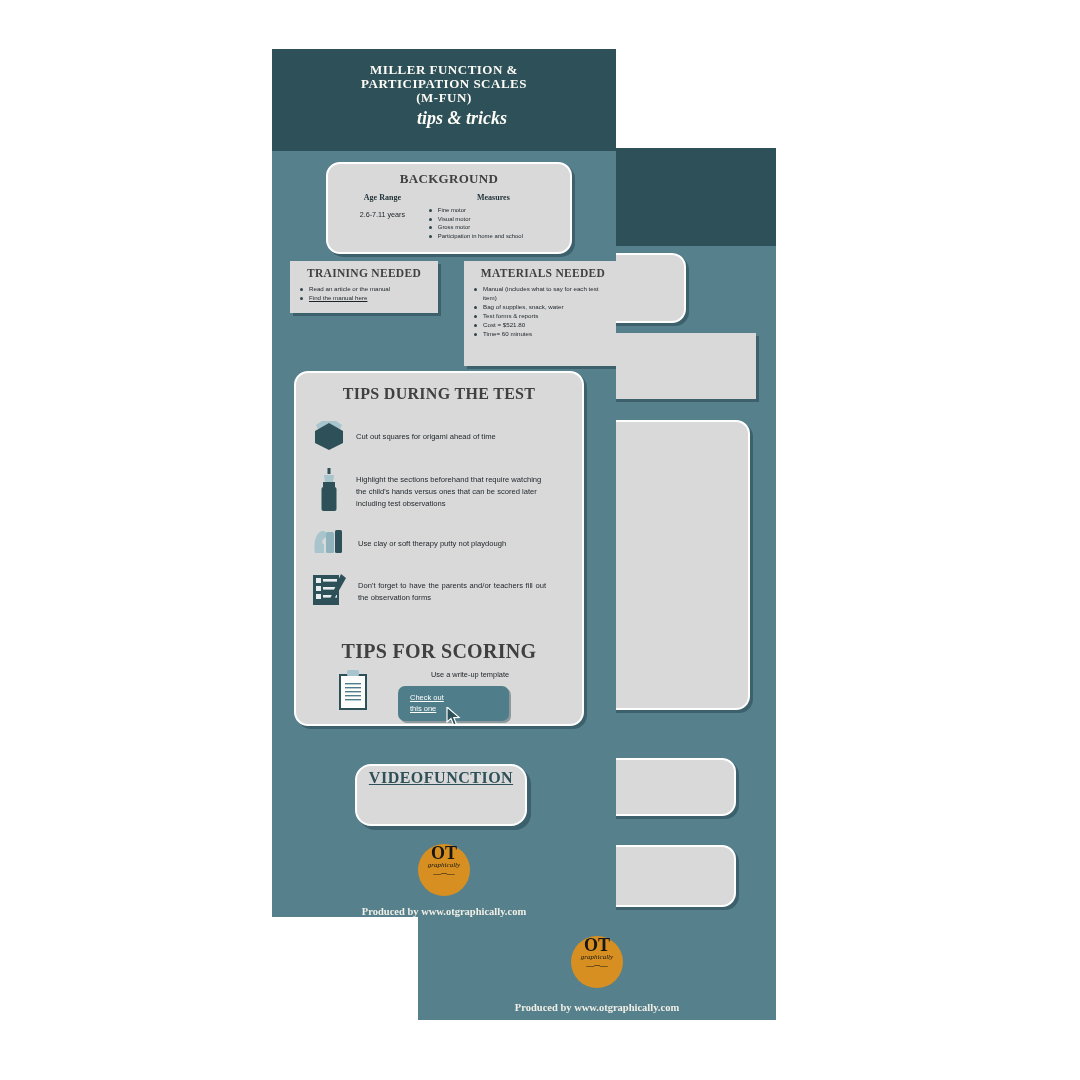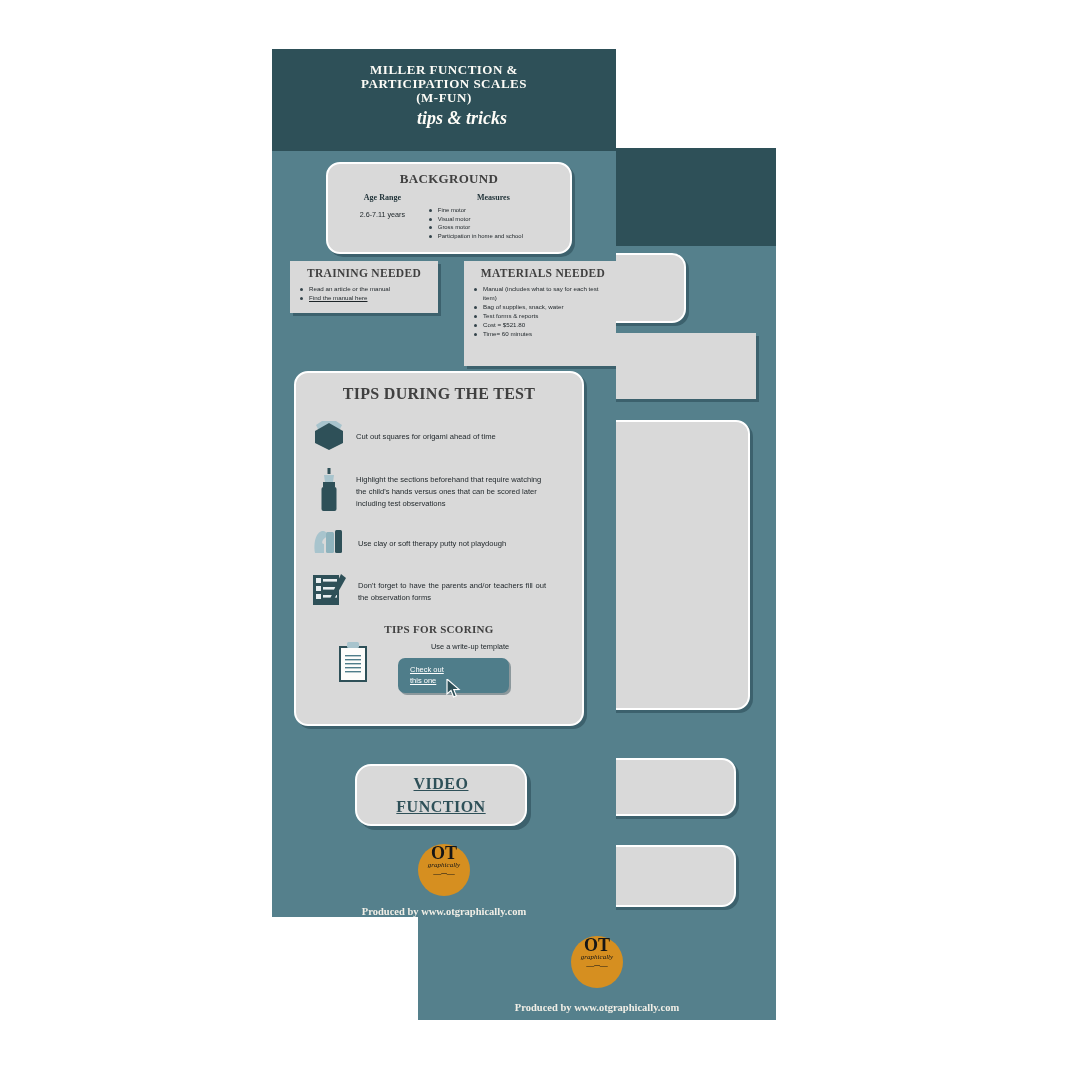--- a/index.html
+++ b/index.html
@@ -109,21 +109,21 @@
   .btn-teal {
     background: #4f7d8a; color:#fff; border-radius: 7px;
     text-align:left; font-size: 7.5px; line-height:1.5;
     padding: 6px 12px; box-shadow: 2px 2px 0 rgba(25,55,65,.4);
   }
   .btn-teal span { text-decoration: underline; display:block; }
 
   .video-btn {
     background:#d9d9d9; border:2px solid #fff; border-radius: 16px;
     box-shadow: 4px 4px 0 rgba(30,60,70,.45);
-    display:flex; flex-direction:column; align-items:center; justify-content:center;
+    display:flex; flex-direction:row; justify-content:center;
     font-family:"Liberation Serif", serif; font-weight:bold; font-size:16px;
     color:#2e5058; letter-spacing:.5px;
   }
   .video-btn span { text-decoration: underline; line-height:1.45; }
 </style>
 </head>
 <body>
 
 <div class="canvas">
 
@@ -279,21 +279,21 @@
             <rect x="4" y="21" width="5" height="5" fill="#e8eef0"></rect>
             <rect x="11" y="6" width="14" height="2.6" fill="#e8eef0"></rect>
             <rect x="11" y="14" width="14" height="2.6" fill="#e8eef0"></rect>
             <rect x="11" y="22" width="14" height="2.6" fill="#e8eef0"></rect>
             <polygon points="29,1 34,5 21,28 17,32 18,26" fill="#2e5058"></polygon>
           </svg>
         </span>
         <span class="tip-txt" style="width:188px;text-align:justify;">Don't forget to have the parents and/or teachers fill out the observation forms</span>
       </div>
 
-      <div class="card-title" style="font-size:11px;margin-top:12px;">TIPS FOR SCORING</div>
+      <div class="card-title" style="font-size:20px;margin-top:29px;">TIPS FOR SCORING</div>
 
       <div style="display:flex;align-items:flex-start;gap:14px;margin-top:6px;padding-left:24px;">
         <span class="icon">
           <svg width="34" height="42" viewBox="0 0 34 42">
             <rect x="3" y="5" width="28" height="36" fill="#2e5058"></rect>
             <rect x="5" y="7" width="24" height="32" fill="#fdfdfb"></rect>
             <rect x="11" y="1" width="12" height="6" rx="1.5" fill="#a8c4cd"></rect>
             <rect x="9" y="14" width="16" height="1.4" fill="#4f7d8a"></rect>
             <rect x="9" y="18" width="16" height="1.4" fill="#4f7d8a"></rect>
             <rect x="9" y="22" width="16" height="1.4" fill="#4f7d8a"></rect>

